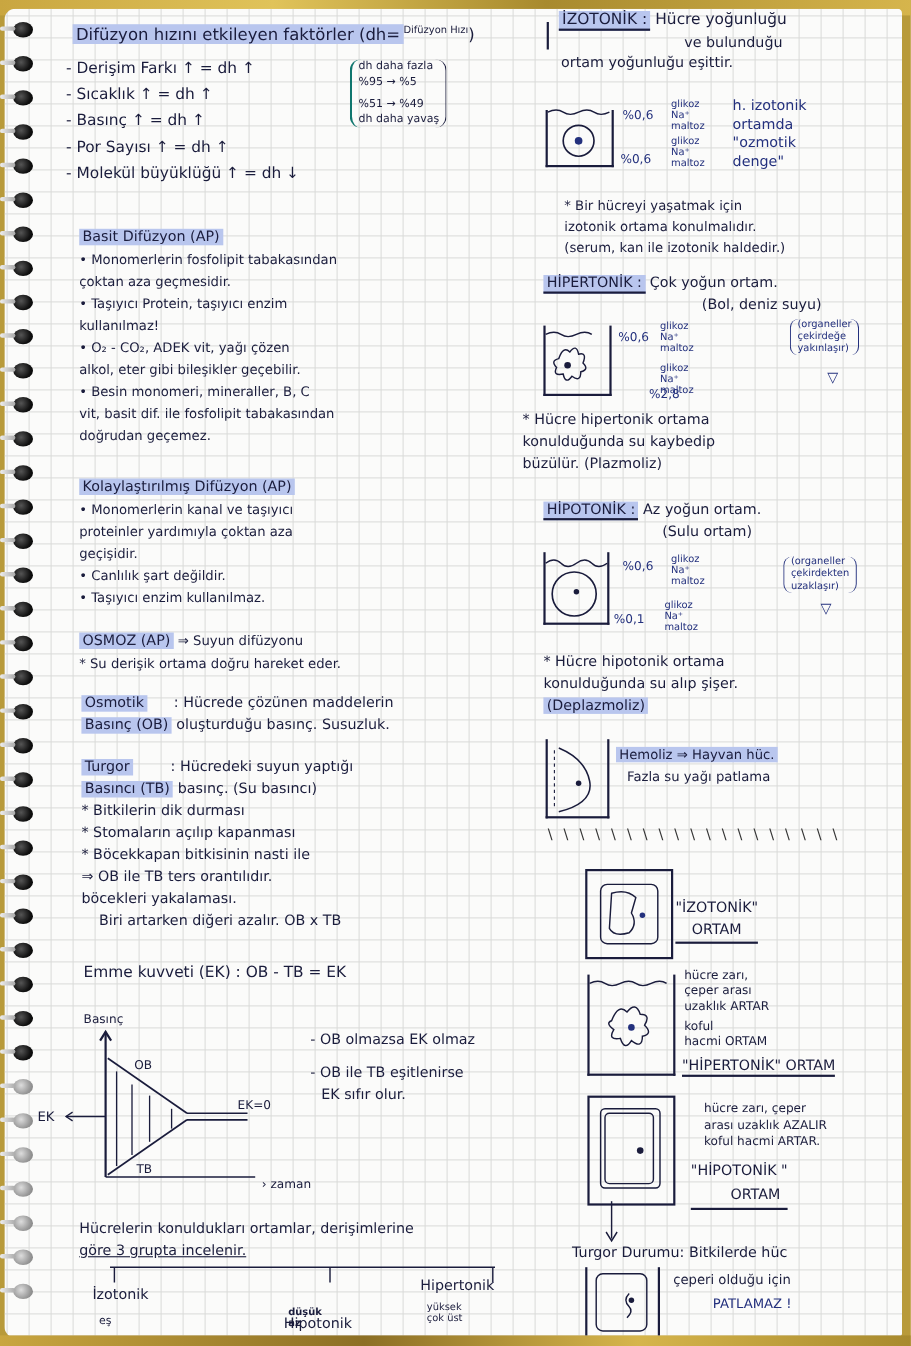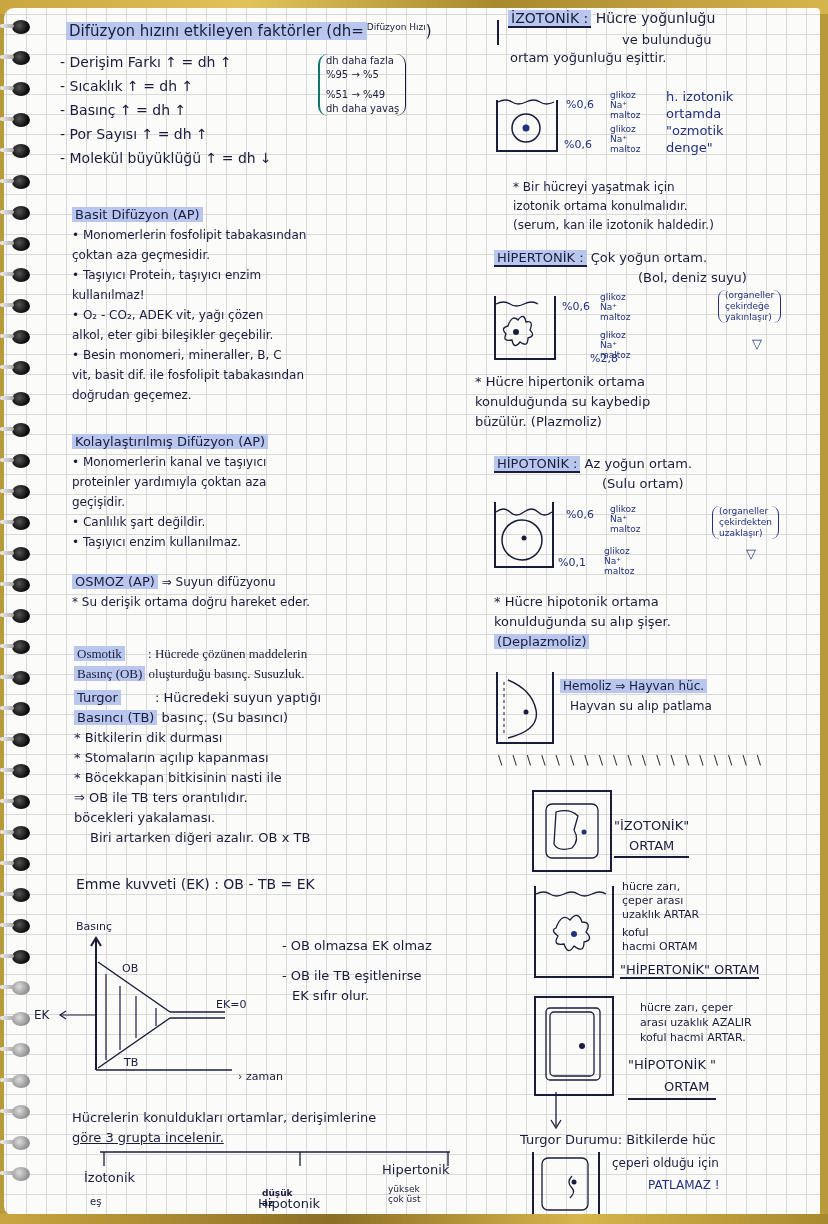--- a/index.html
+++ b/index.html
@@ -144,21 +144,21 @@
   <div>geçişidir.</div>
   <div>• Canlılık şart değildir.</div>
   <div>• Taşıyıcı enzim kullanılmaz.</div>
 </div>
 
 <div class="section ink t12 lh" style="left:72px;top:572px;">
   <div><span class="hl t13">OSMOZ (AP)</span> <span>⇒ Suyun difüzyonu</span></div>
   <div>* Su derişik ortama doğru hareket eder.</div>
 </div>
 
-<div class="section ink t13 lh" style="left:74px;top:644px;font-family:Liberation Serif, serif;">
+<div class="section ink t13 lh" style="left:74px;top:630px;">
   <div><span class="hl">Osmotik</span> <span style="margin-left:20px;">: Hücrede çözünen maddelerin</span></div>
   <div><span class="hl">Basınç (OB)</span> <span>oluşturduğu basınç. Susuzluk.</span></div>
 </div>
 
 <div class="section ink t13 lh" style="left:74px;top:688px;">
   <div><span class="hl">Turgor</span> <span style="margin-left:30px;">: Hücredeki suyun yaptığı</span></div>
   <div><span class="hl">Basıncı (TB)</span> <span>basınç. (Su basıncı)</span></div>
   <div>* Bitkilerin dik durması</div>
   <div>* Stomaların açılıp kapanması</div>
   <div>* Böcekkapan bitkisinin nasti ile</div>
@@ -300,21 +300,21 @@
 </div>
 
 <div class="box" style="left:496px;top:672px;width:54px;height:70px;border-top:none;"></div>
 <svg style="left:496px;top:672px;" width="58" height="74">
   <path d="M12 8 q24 10 28 30 q4 20 -28 28" fill="none" stroke="#1a1c3c" stroke-width="1.4"></path>
   <circle cx="30" cy="40" r="2.5" fill="#1a1c3c"></circle>
   <path d="M8 10 l0 54" stroke="#1a1c3c" stroke-width="1" stroke-dasharray="3 3"></path>
 </svg>
 <div class="section ink t12" style="left:560px;top:676px;line-height:20px;">
   <div><span class="hl">Hemoliz ⇒ Hayvan hüc.</span></div>
-  <div style="padding-left:10px;">Hayvan su alıp patlama</div>
+  <div style="padding-left:10px;">Fazla su yağı patlama</div>
 </div>
 <div class="ticks" style="left:498px;top:752px;">\\\\\\\\\\\\\\\\\\\</div>
 
 <div class="box" style="left:532px;top:790px;width:76px;height:78px;"></div>
 <svg style="left:532px;top:790px;" width="80" height="80">
   <rect x="14" y="14" width="52" height="54" rx="6" fill="none" stroke="#1a1c3c" stroke-width="1.3"></rect>
   <path d="M24 22 q14 -4 22 4 l-4 14 q6 10 -2 18 q-14 4 -18 -4z" fill="none" stroke="#1a1c3c" stroke-width="1.3"></path>
   <circle cx="52" cy="42" r="2.5" fill="#23307d"></circle>
 </svg>
 <div class="section ink t13" style="left:614px;top:816px;line-height:20px;text-align:center;">

